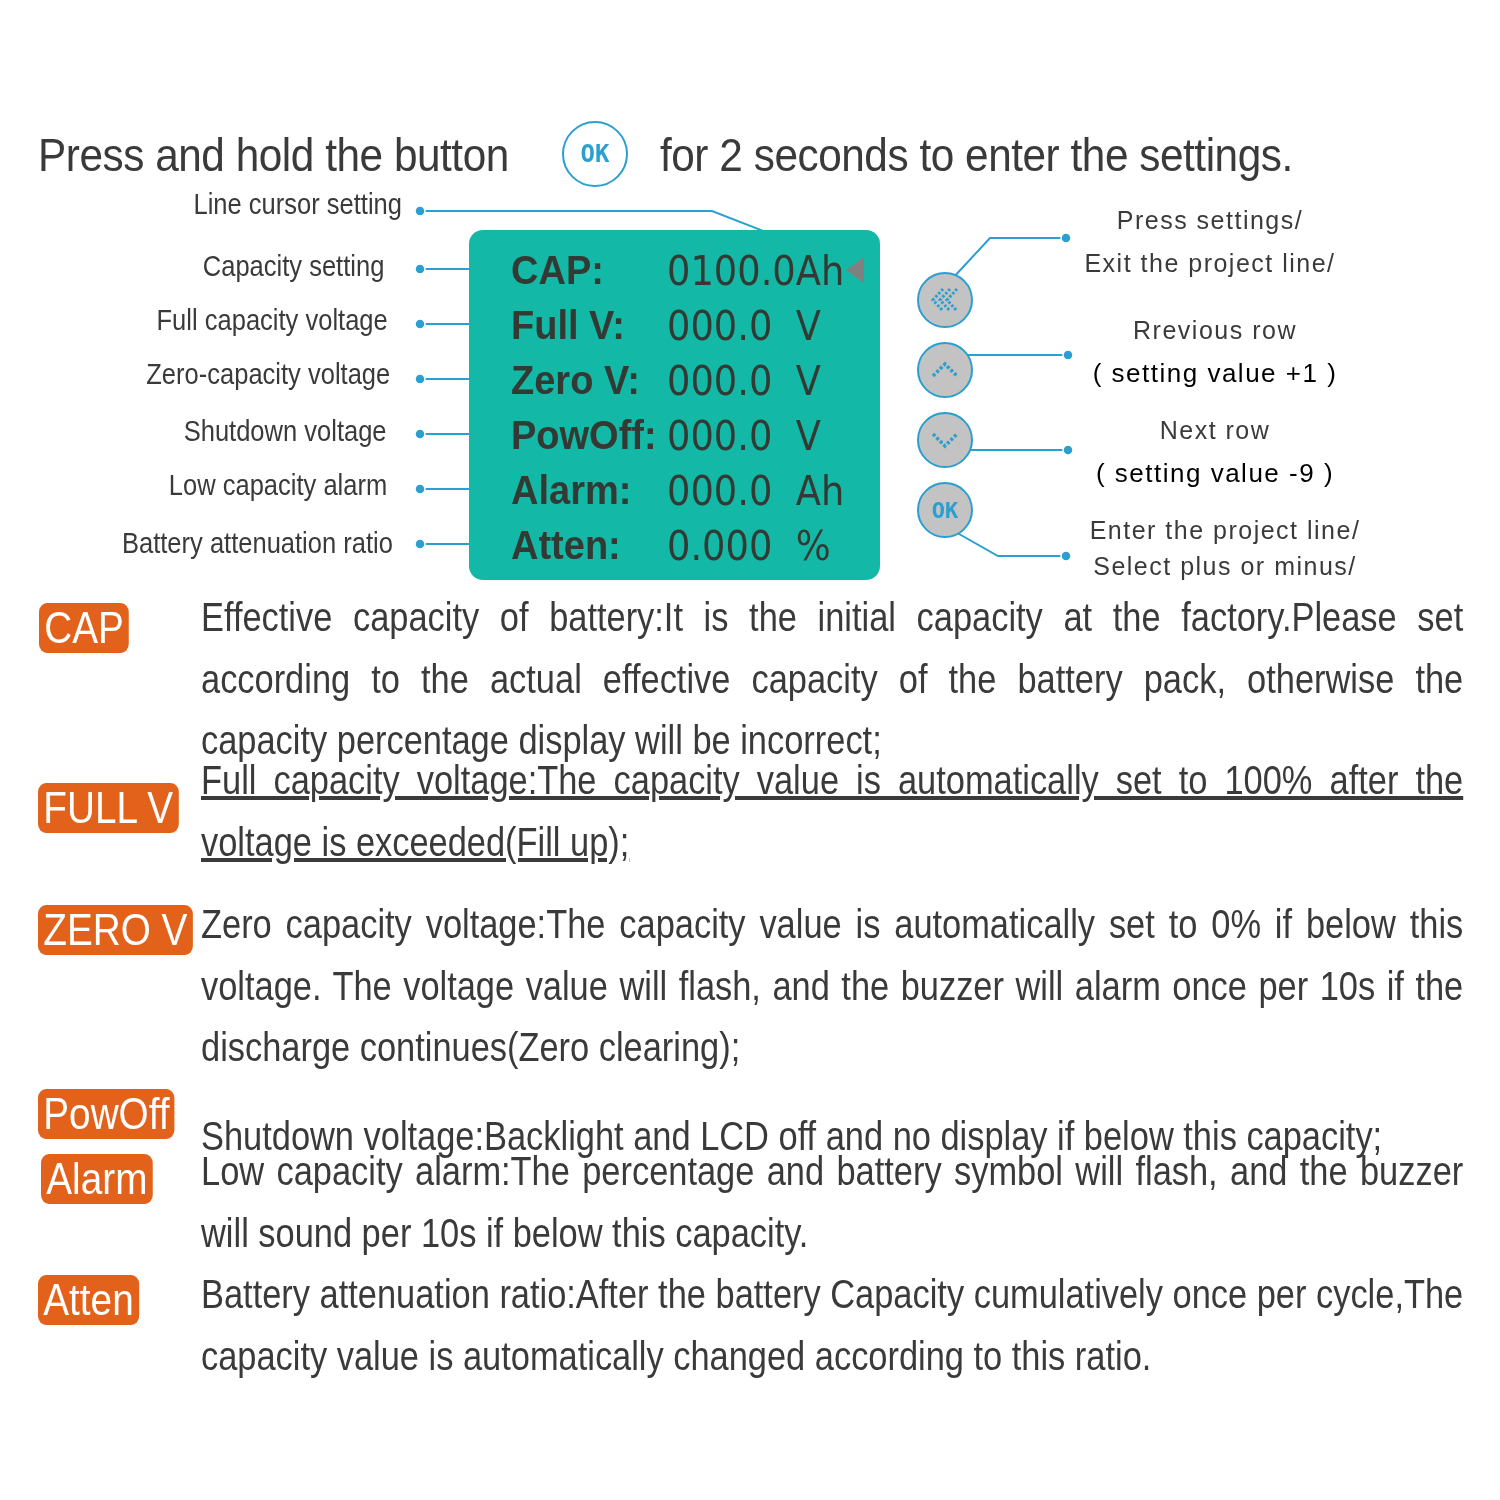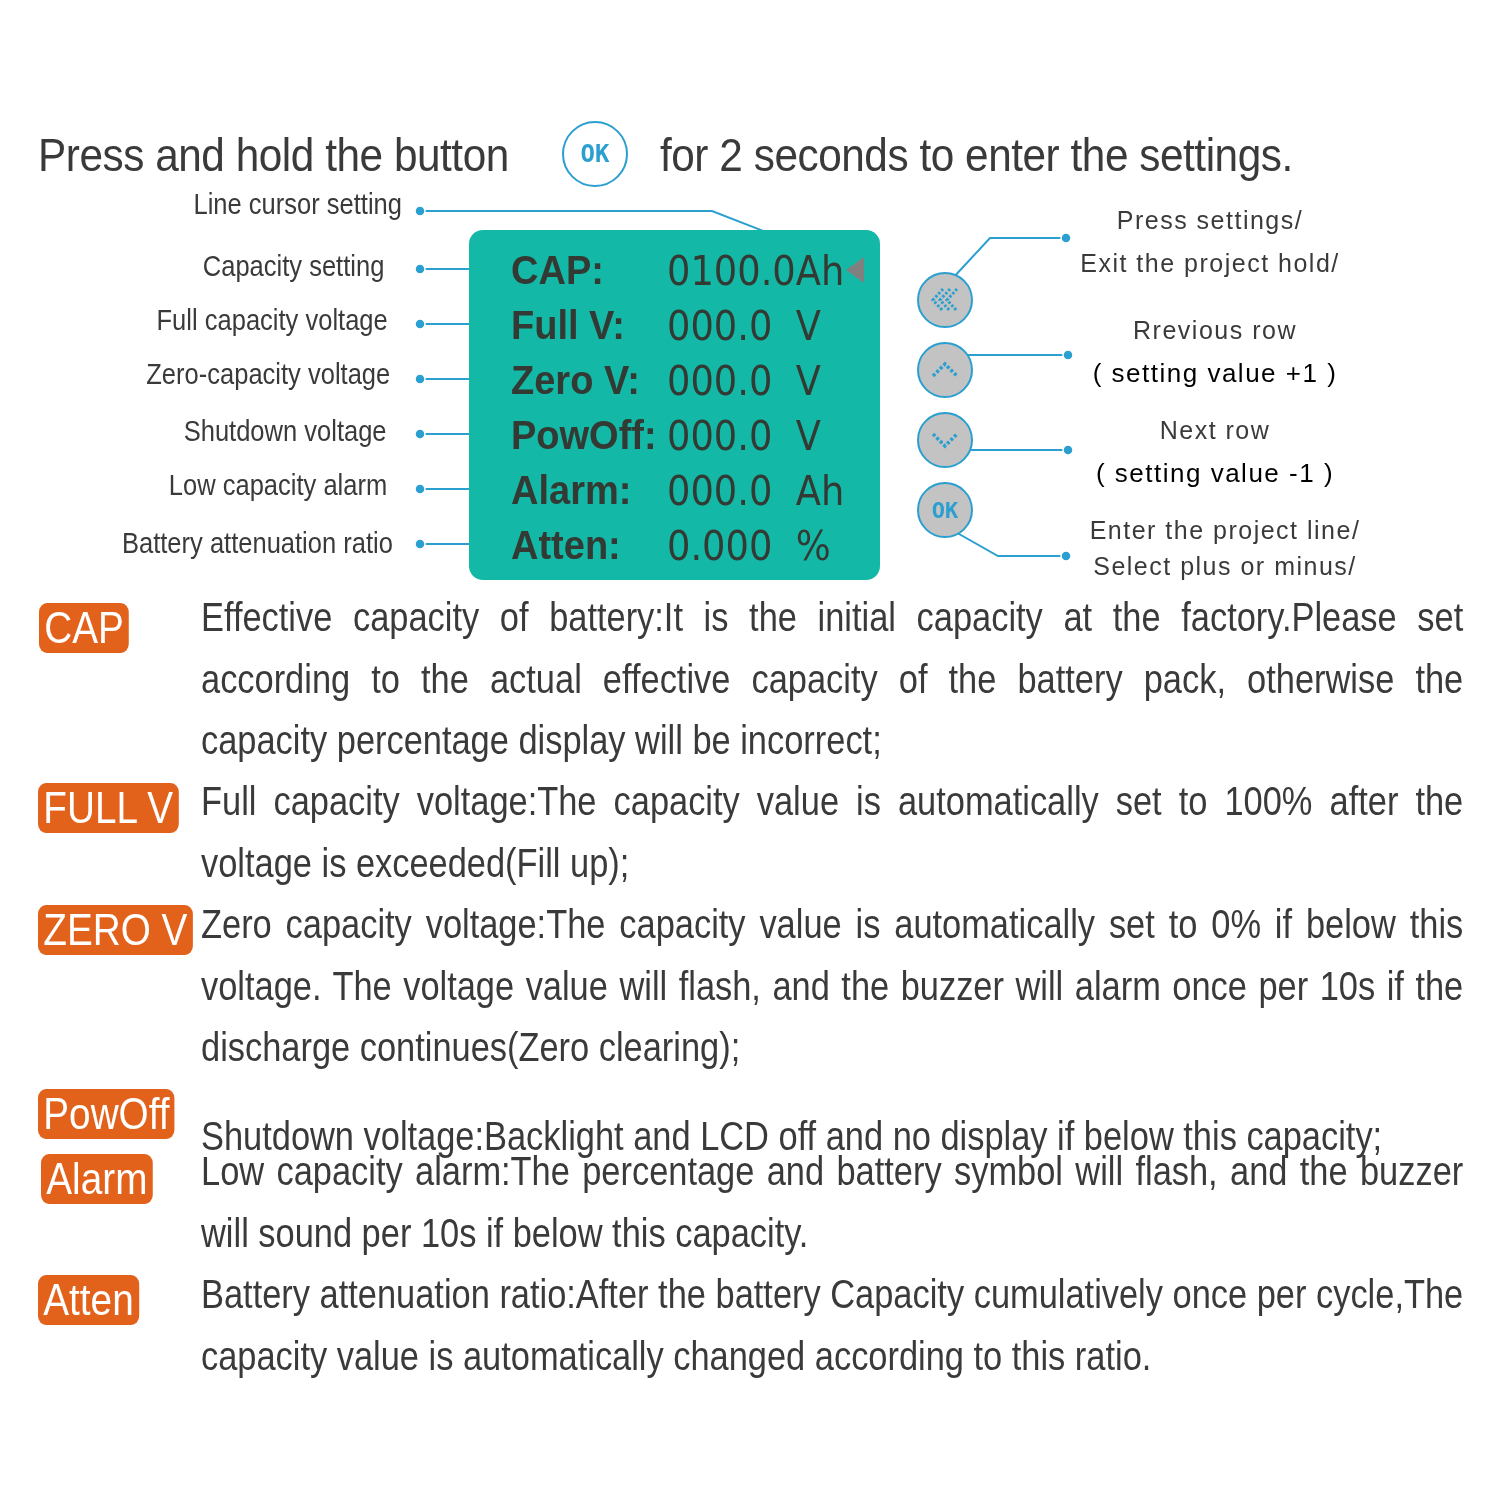--- a/index.html
+++ b/index.html
@@ -137,39 +137,39 @@
 <div class="abs btn" style="left:917px; top:412px;">
   <svg width="30" height="20" viewBox="0 0 30 20">
     <polyline points="3,4 15,16 27,4" stroke="#2a9fd0" stroke-width="3.5" fill="none" stroke-dasharray="3 2"></polyline>
   </svg>
 </div>
 <div class="abs btn" style="left:917px; top:482px; font-family:'DejaVu Sans Mono', monospace; font-size:22px;">
   <span>OK</span>
 </div>
 
 <div class="abs btn-text" style="left:1060px; top:206px; width:300px;">Press settings/</div>
-<div class="abs btn-text" style="left:1060px; top:249px; width:300px;">Exit the project hold/</div>
+<div class="abs btn-text" style="left:1060px; top:249px; width:300px;">Exit the project line/</div>
 <div class="abs btn-text" style="left:1065px; top:316px; width:300px;">Rrevious row</div>
 <div class="abs btn-sub" style="left:1065px; top:358px; width:300px;">( setting value +1 )</div>
 <div class="abs btn-text" style="left:1065px; top:416px; width:300px;">Next row</div>
-<div class="abs btn-sub" style="left:1065px; top:458px; width:300px;">( setting value -1 )</div>
+<div class="abs btn-sub" style="left:1065px; top:458px; width:300px;">( setting value -9 )</div>
 <div class="abs btn-text" style="left:1075px; top:516px; width:300px;">Enter the project line/</div>
 <div class="abs btn-text" style="left:1075px; top:552px; width:300px;text-align:center;">Select plus or minus/</div>
 
 <div class="abs badge" style="left:39px; top:603px;">CAP</div>
 <div class="abs badge" style="left:38px; top:783px;">FULL V</div>
 <div class="abs badge" style="left:38px; top:905px;">ZERO V</div>
 <div class="abs badge" style="left:38px; top:1089px;">PowOff</div>
 <div class="abs badge" style="left:41px; top:1154px;">Alarm</div>
 <div class="abs badge" style="left:38px; top:1275px;">Atten</div>
 
 <div class="abs desc" style="top:587px;">
     <span class="desc-inner">Effective capacity of battery:It is the initial capacity at the factory.Please set according to the actual effective capacity of the battery pack, otherwise the capacity percentage display will be incorrect;</span>
   </div>
-<div class="abs desc" style="top:771px;">
+<div class="abs desc" style="top:750px;text-decoration:underline;">
     <span class="desc-inner">Full capacity voltage:The capacity value is automatically set to 100% after the voltage is exceeded(Fill up);</span>
   </div>
 <div class="abs desc" style="top:894px;">
     <span class="desc-inner">Zero capacity voltage:The capacity value is automatically set to 0% if below this voltage. The voltage value will flash, and the buzzer will alarm once per 10s if the discharge continues(Zero clearing);</span>
   </div>
 <div class="abs desc" style="top:1079px;margin-top:27px;">
     <span class="desc-inner">Shutdown voltage:Backlight and LCD off and no display if below this  capacity;</span>
   </div>
 <div class="abs desc" style="top:1141px;">
     <span class="desc-inner">Low capacity alarm:The percentage and battery symbol will flash, and the buzzer will sound per 10s if below this capacity.</span>

